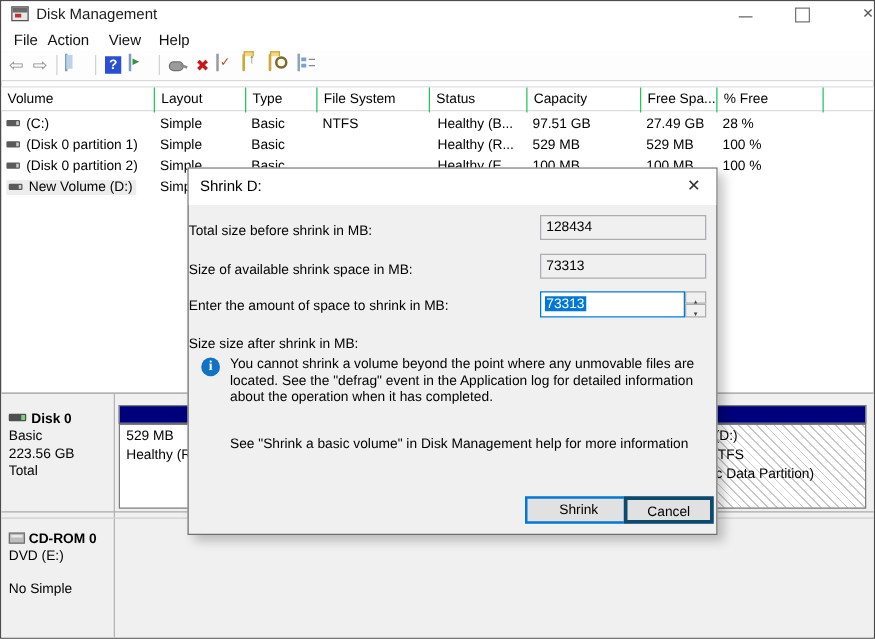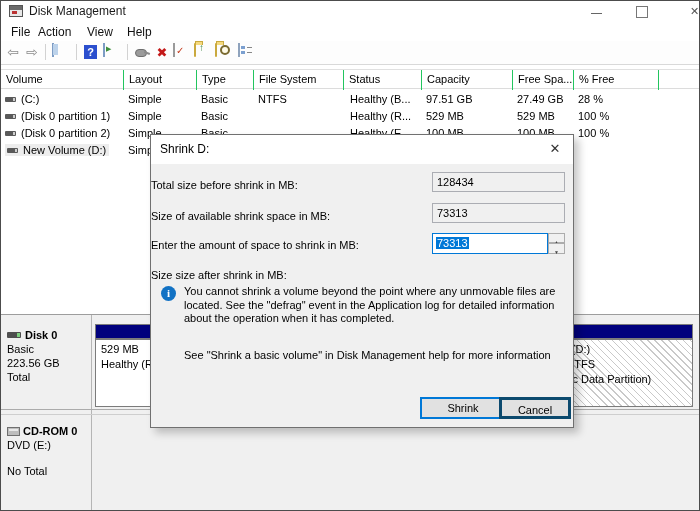--- a/index.html
+++ b/index.html
@@ -210,21 +210,21 @@
       <div class="block-txt">
         <div>New Volume (D:)</div>
         <div>128434 MB NTFS</div>
         <div>Healthy (Basic Data Partition)</div>
       </div>
     </div>
 
     <div class="dcell" style="top:104px">
       <div class="dname"><span class="cd-ic"></span><span>CD-ROM 0</span></div>
       <div class="dline">DVD (E:)</div>
-      <div class="dline" style="margin-top:14px">No Total</div>
+      <div class="dline" style="margin-top:14px">No Simple</div>
     </div>
   </div>
 
   <div class="dialog">
     <div class="dlg-title">
       <span class="dlg-title-text">Shrink D:</span>
       <span class="dlg-close"></span>
     </div>
 
     <span class="dlg-label" style="top:44px">Total size before shrink in MB:</span>

